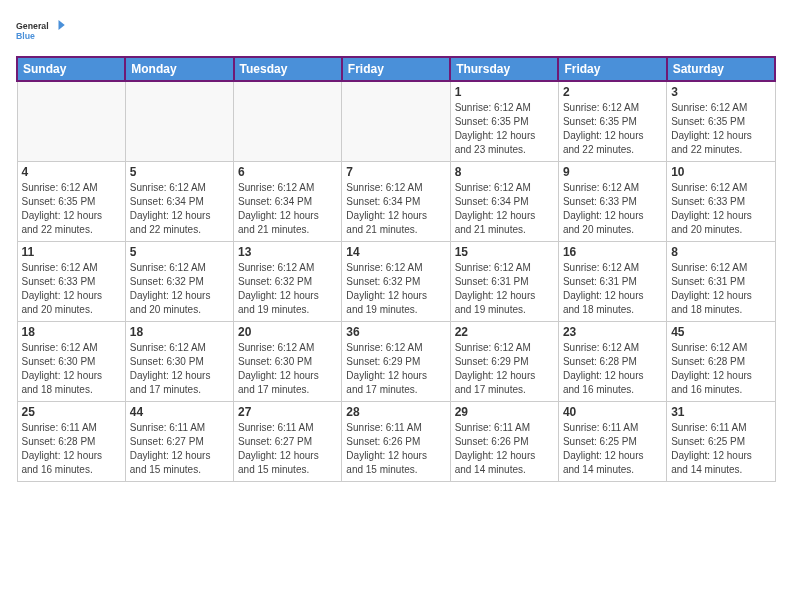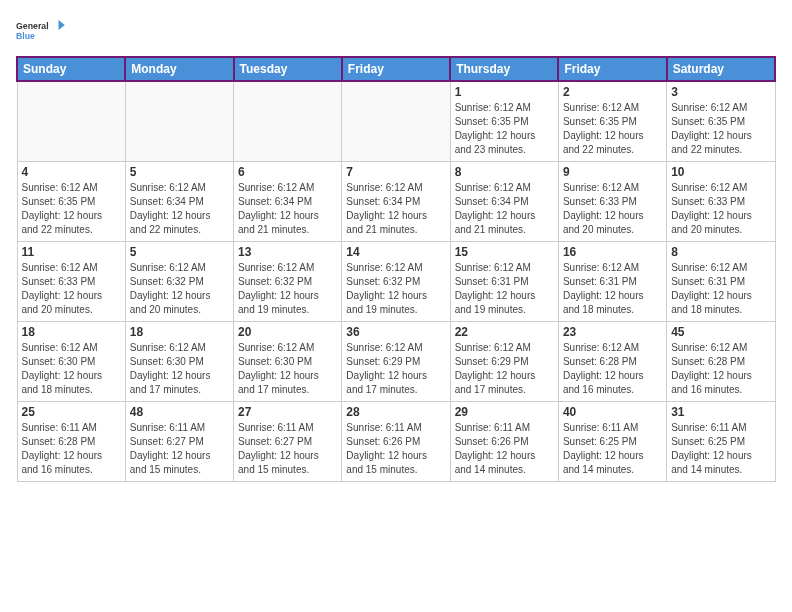--- a/index.html
+++ b/index.html
@@ -288,21 +288,21 @@
         </tr>
         <tr>
           <td>
             <div class="day-number">25</div>
             <div class="day-info" style="white-space: pre-line;">Sunrise: 6:11 AM
 Sunset: 6:28 PM
 Daylight: 12 hours
 and 16 minutes.</div>
           </td>
           <td>
-            <div class="day-number">48</div>
+            <div class="day-number">44</div>
             <div class="day-info" style="white-space: pre-line;">Sunrise: 6:11 AM
 Sunset: 6:27 PM
 Daylight: 12 hours
 and 15 minutes.</div>
           </td>
           <td>
             <div class="day-number">27</div>
             <div class="day-info" style="white-space: pre-line;">Sunrise: 6:11 AM
 Sunset: 6:27 PM
 Daylight: 12 hours

